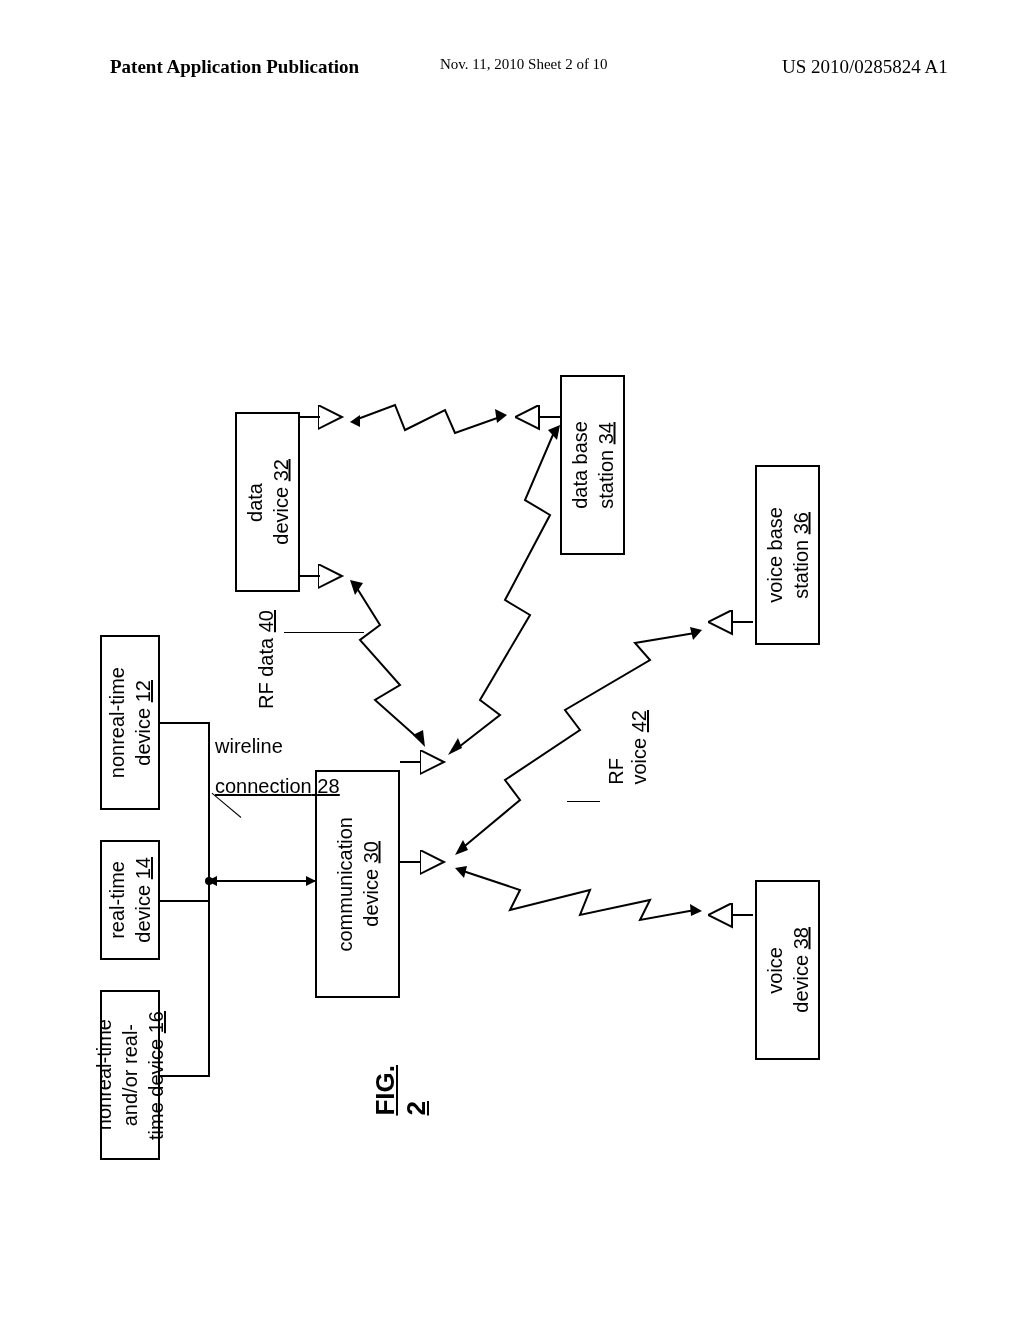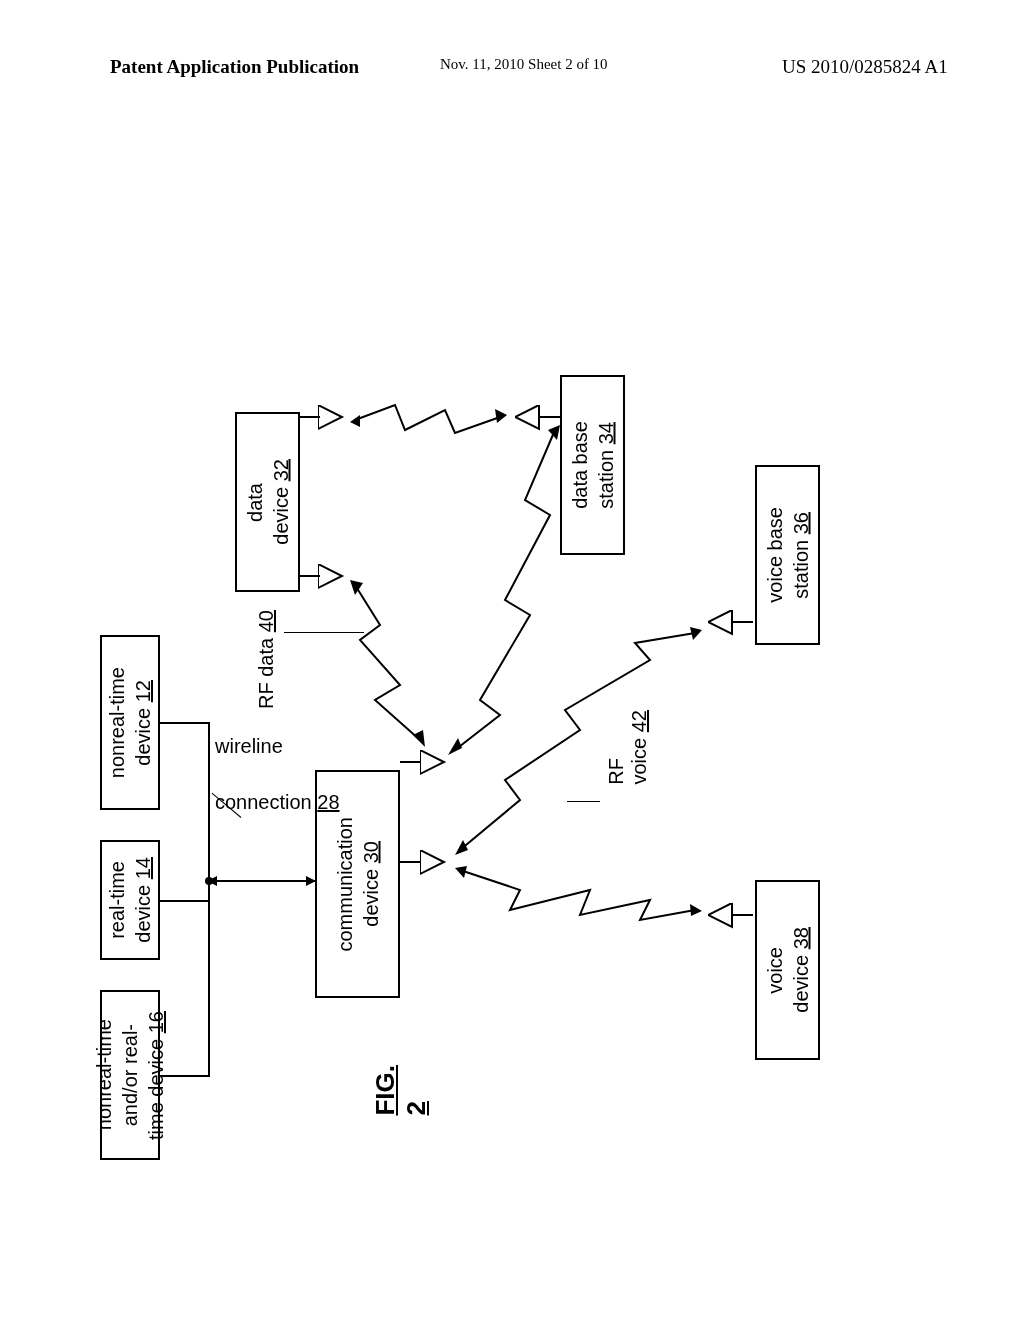--- a/index.html
+++ b/index.html
@@ -22,21 +22,21 @@
     .box-nonreal2 { left: 0; top: 810px; width: 60px; height: 170px; }
     
     .box-data-device { left: 135px; top: 232px; width: 65px; height: 180px; writing-mode: sideways-lr; }
     .box-data-base { left: 460px; top: 195px; width: 65px; height: 180px; writing-mode: sideways-lr; }
     .box-comm { left: 215px; top: 590px; width: 85px; height: 228px; writing-mode: sideways-lr; }
     .box-voice-base { left: 655px; top: 285px; width: 65px; height: 180px; writing-mode: sideways-lr; }
     .box-voice-device { left: 655px; top: 700px; width: 65px; height: 180px; writing-mode: sideways-lr; }
     
     .label { position: absolute; font-size: 20px; }
     .label-wireline1 { left: 115px; top: 555px; }
-    .label-wireline2 { left: 115px; top: 611px; }
+    .label-wireline2 { left: 115px; top: 595px; text-decoration: underline; }
     .label-rfdata { left: 155px; top: 430px; writing-mode: sideways-lr; }
     .label-rfvoice { left: 505px; top: 530px; writing-mode: sideways-lr; }
     .label-fig { left: 270px; top: 885px; font-weight: bold; font-size: 26px; text-decoration: underline; writing-mode: sideways-lr; }
     
     .underline { text-decoration: underline; }
     
     
     .line { position: absolute; background: black; }
     .line-h { height: 2px; }
     .line-v { width: 2px; }

